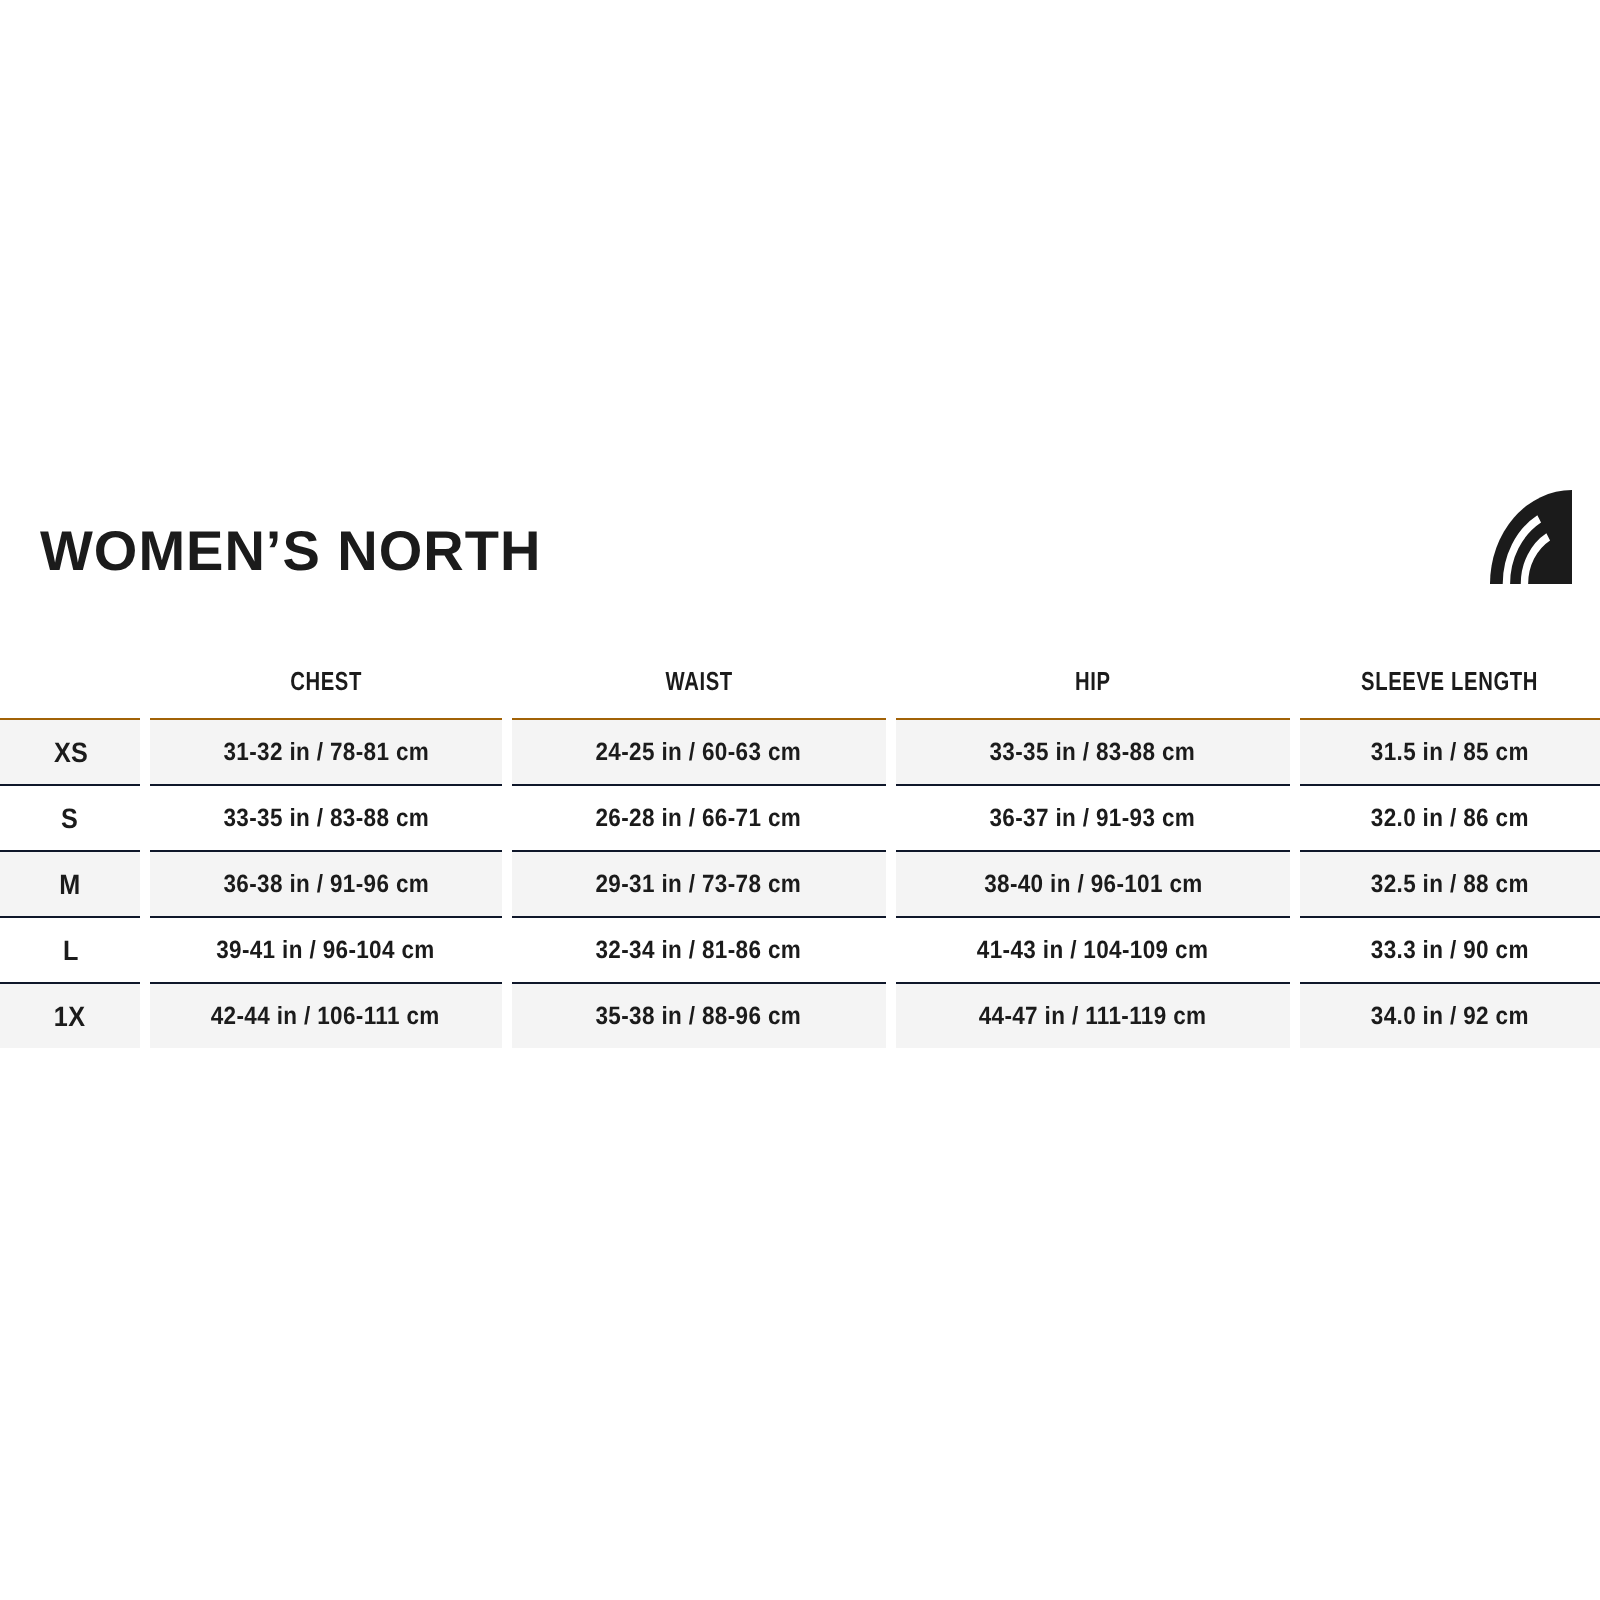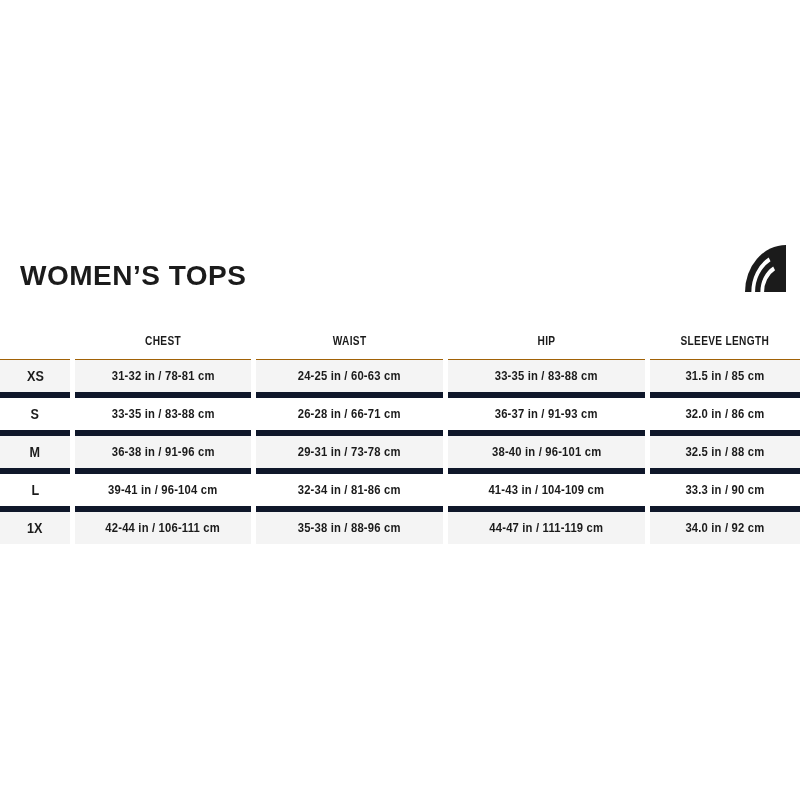--- a/index.html
+++ b/index.html
@@ -64,41 +64,41 @@
     transform: scaleX(0.78);
     transform-origin: 50% 50%;
     letter-spacing: 0.4px;
   }
   td {
     font-weight: bold;
     font-size: 12.5px;
     text-align: center;
     vertical-align: middle;
     height: 32px;
-    border-bottom: 6px solid #0f172a;
+    border-bottom: 1px solid #0f172a;
     white-space: nowrap;
     padding: 0;
   }
   td.size-cell { font-size: 14px; }
   .td-inner {
     display: inline-block;
     transform: scaleX(0.9);
     transform-origin: 50% 50%;
     letter-spacing: 0.2px;
   }
   tbody tr:nth-child(odd) td { background: #f4f4f4; }
   tbody tr:last-child td { border-bottom: none; }
 </style>
 </head>
 <body>
 
 <div class="page">
 
   <div class="header">
-    <div class="page-title">WOMEN’S TOPS</div>
+    <div class="page-title">WOMEN’S NORTH</div>
 
     <div class="brand-logo">
       <svg class="logo-dome" viewBox="0 0 100 100" preserveAspectRatio="none" aria-hidden="true">
         <path d="M0,100 A100,100 0 0 1 100,0 L100,100 Z" fill="#1b1b1b"></path>
         <path d="M20,100 A80,80 0 0 1 60,30.7" stroke="#ffffff" stroke-width="9" fill="none"></path>
         <path d="M42,100 A58,58 0 0 1 71,49.8" stroke="#ffffff" stroke-width="9" fill="none"></path>
       </svg>
     </div>
   </div>
 

